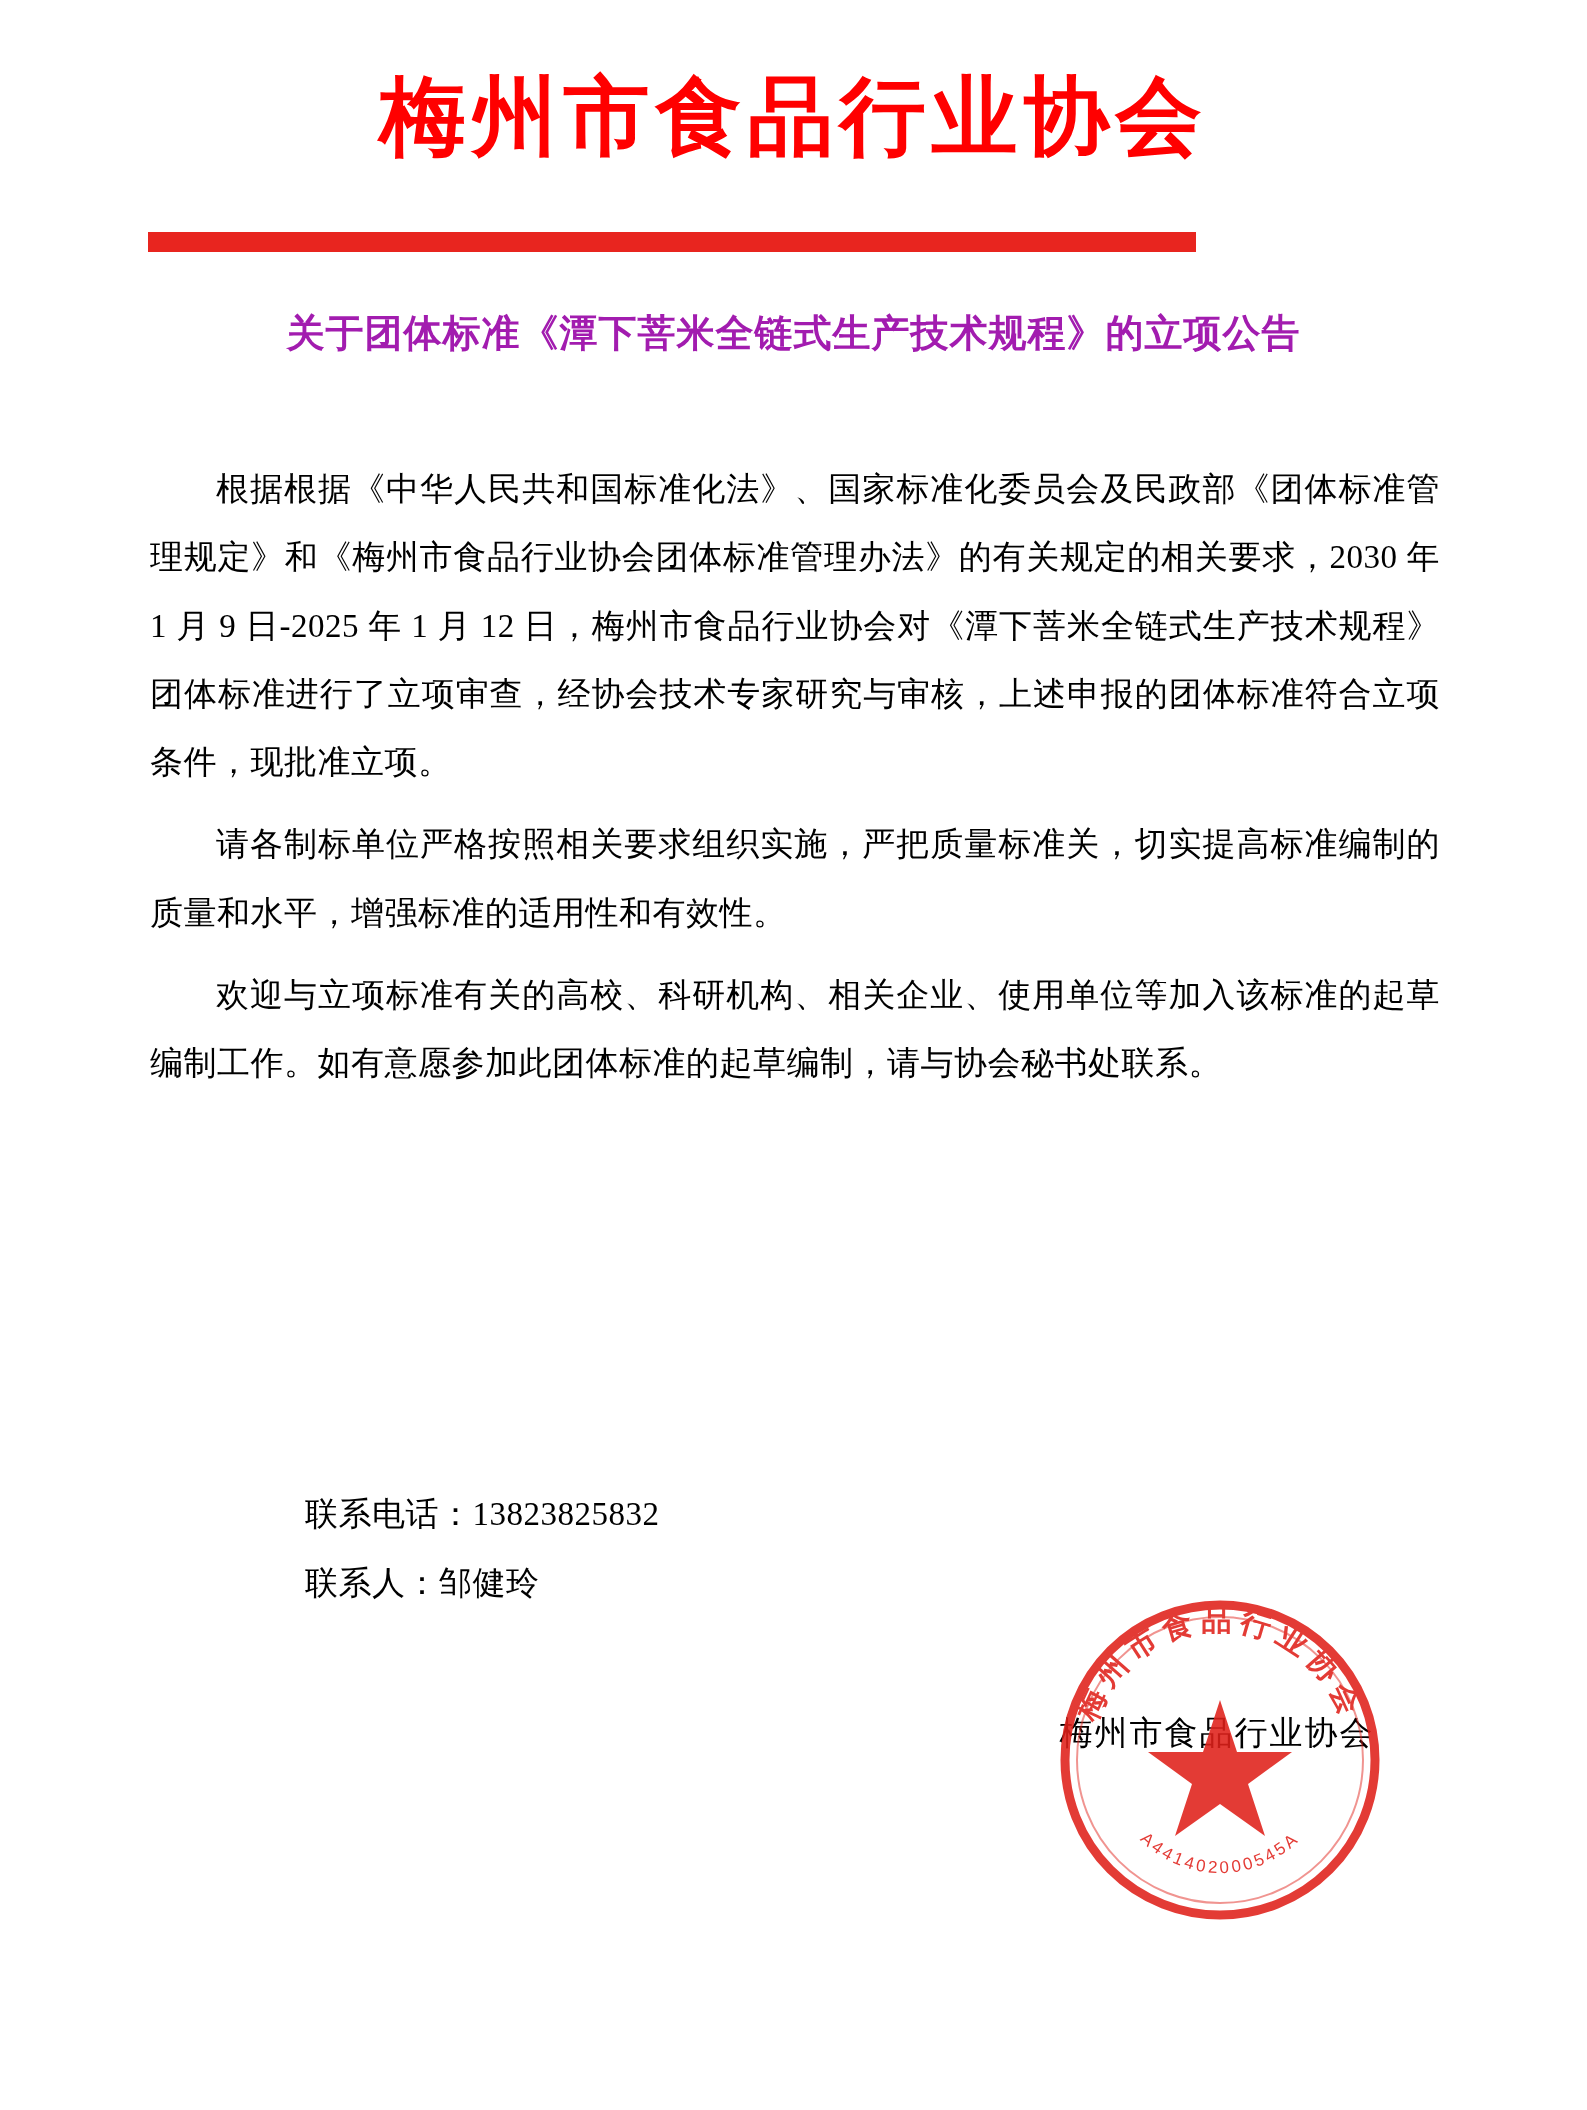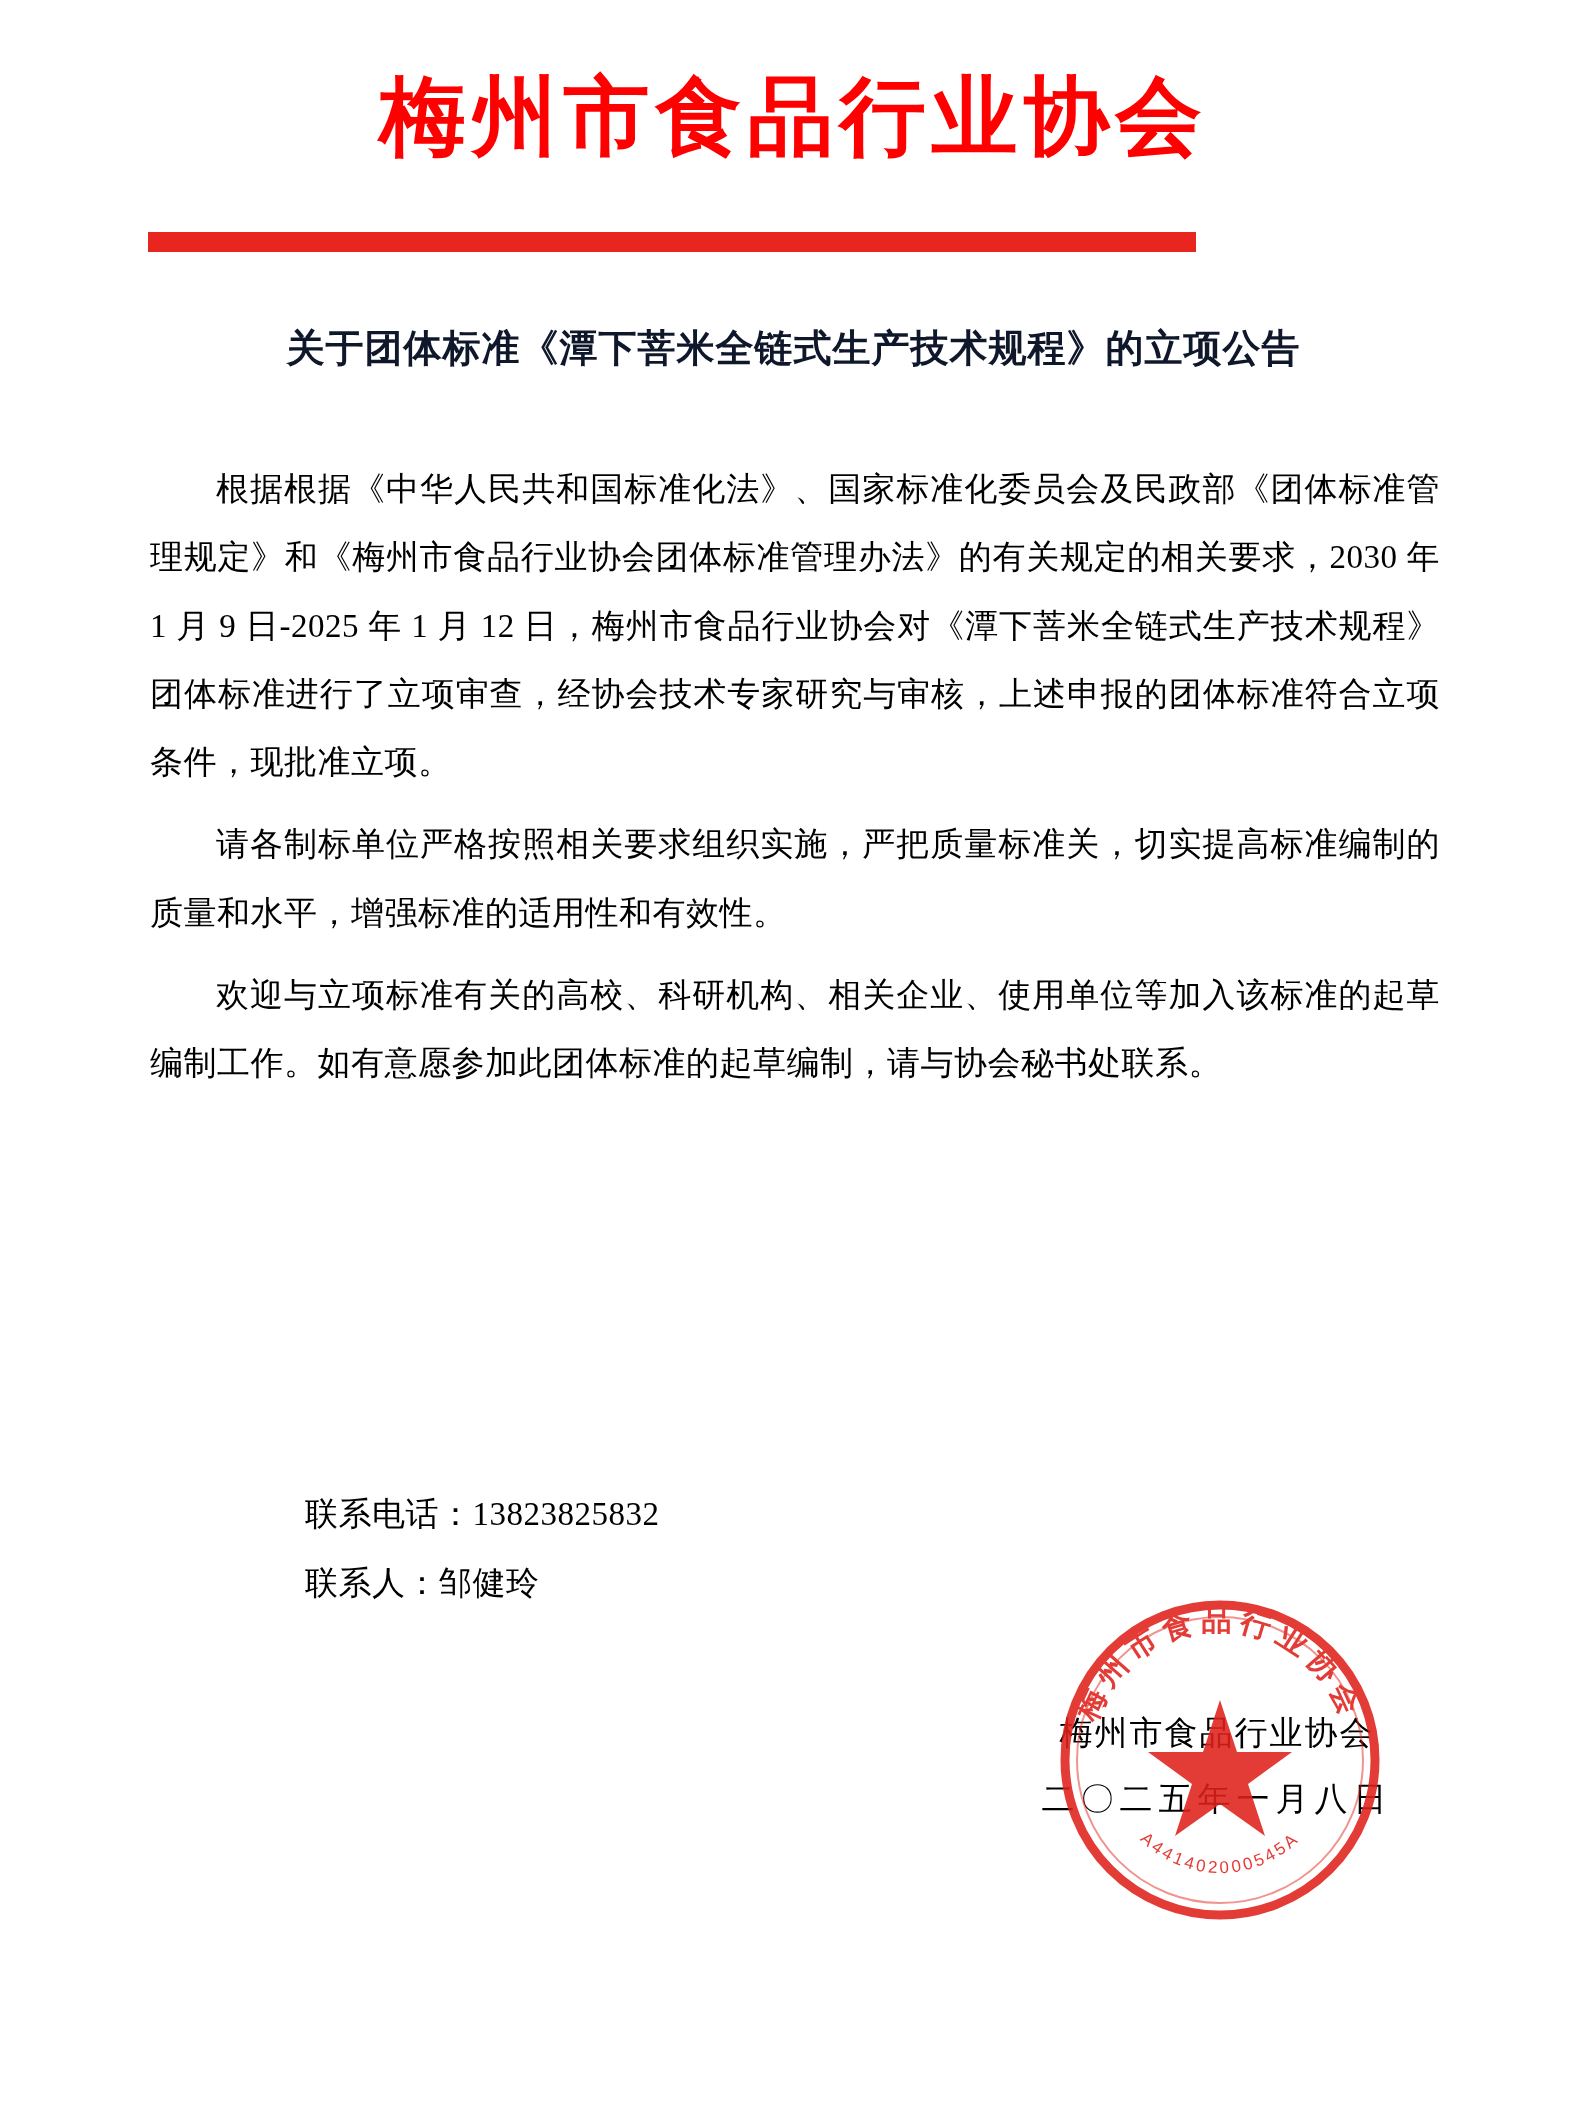--- a/index.html
+++ b/index.html
@@ -42,27 +42,27 @@
     top: 232px;
     width: 1048px;
     height: 20px;
     background: #e8251f;
   }
 
   
   .doc-title {
     position: absolute;
     left: 0;
-    top: 320px;
+    top: 305px;
     width: 100%;
     text-align: center;
     font-size: 38px;
     line-height: 1.5;
     font-weight: 700;
-    color: #0f172a;
+    color: #a21caf;
     letter-spacing: 1px;
   }
 
   
   .body-block {
     position: absolute;
     left: 150px;
     top: 455px;
     width: 1290px;
   }
@@ -170,16 +170,15 @@
         <textPath href="#arcTop" startOffset="50%" text-anchor="middle">梅州市食品行业协会</textPath>
       </text>
       <text font-family="'Liberation Sans', sans-serif" font-size="17" fill="#e0201a" letter-spacing="3">
         <textPath href="#arcBottom" startOffset="50%" text-anchor="middle">A441402000545A</textPath>
       </text>
     </svg>
   </div>
 
   <div class="signature">
     <div class="sig-line">梅州市食品行业协会</div>
-    <div class="sig-line sig-date">二〇二五年一月八日</div>
   </div>
 
 </div>
 
 </body></html>

